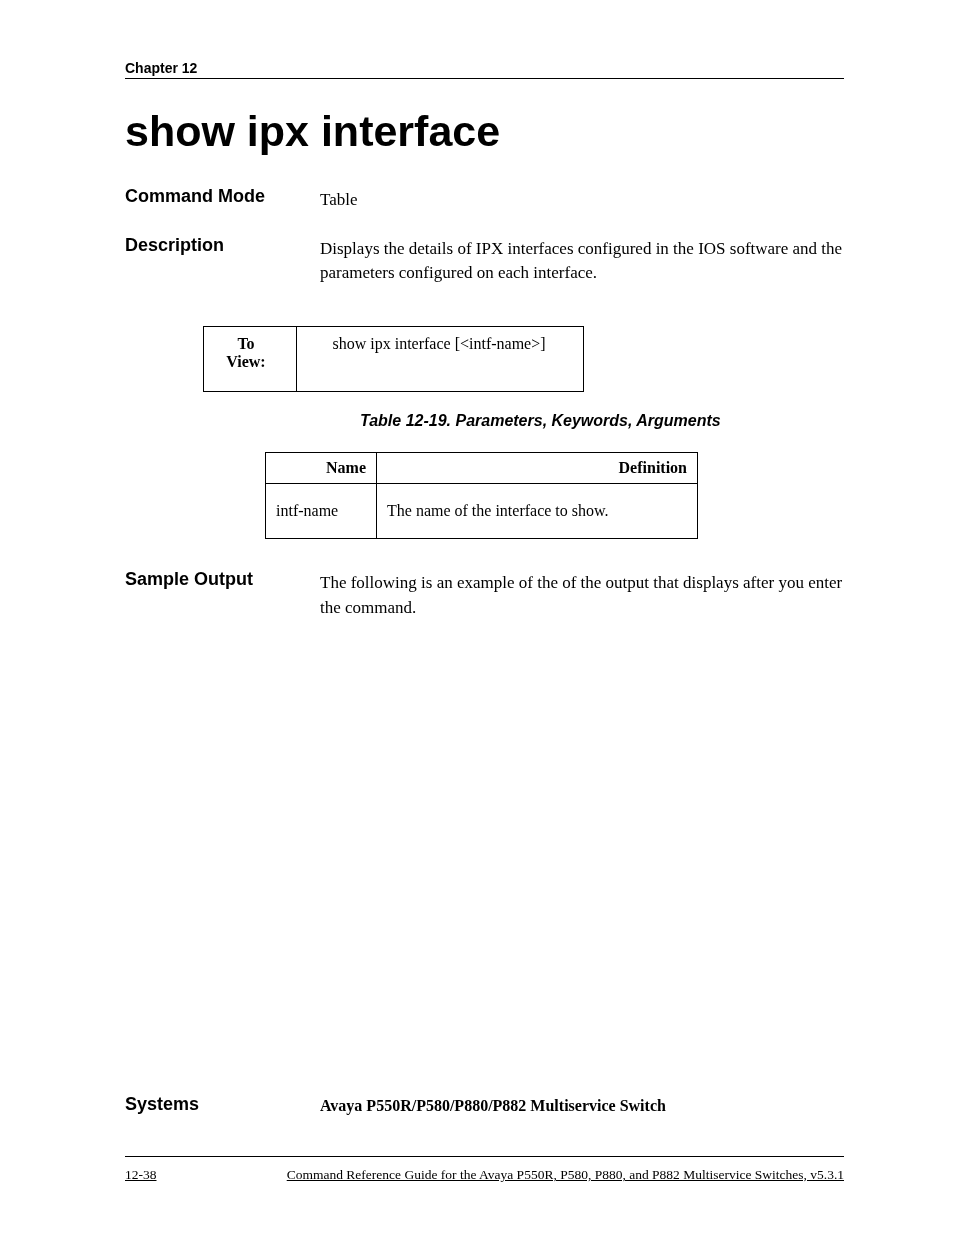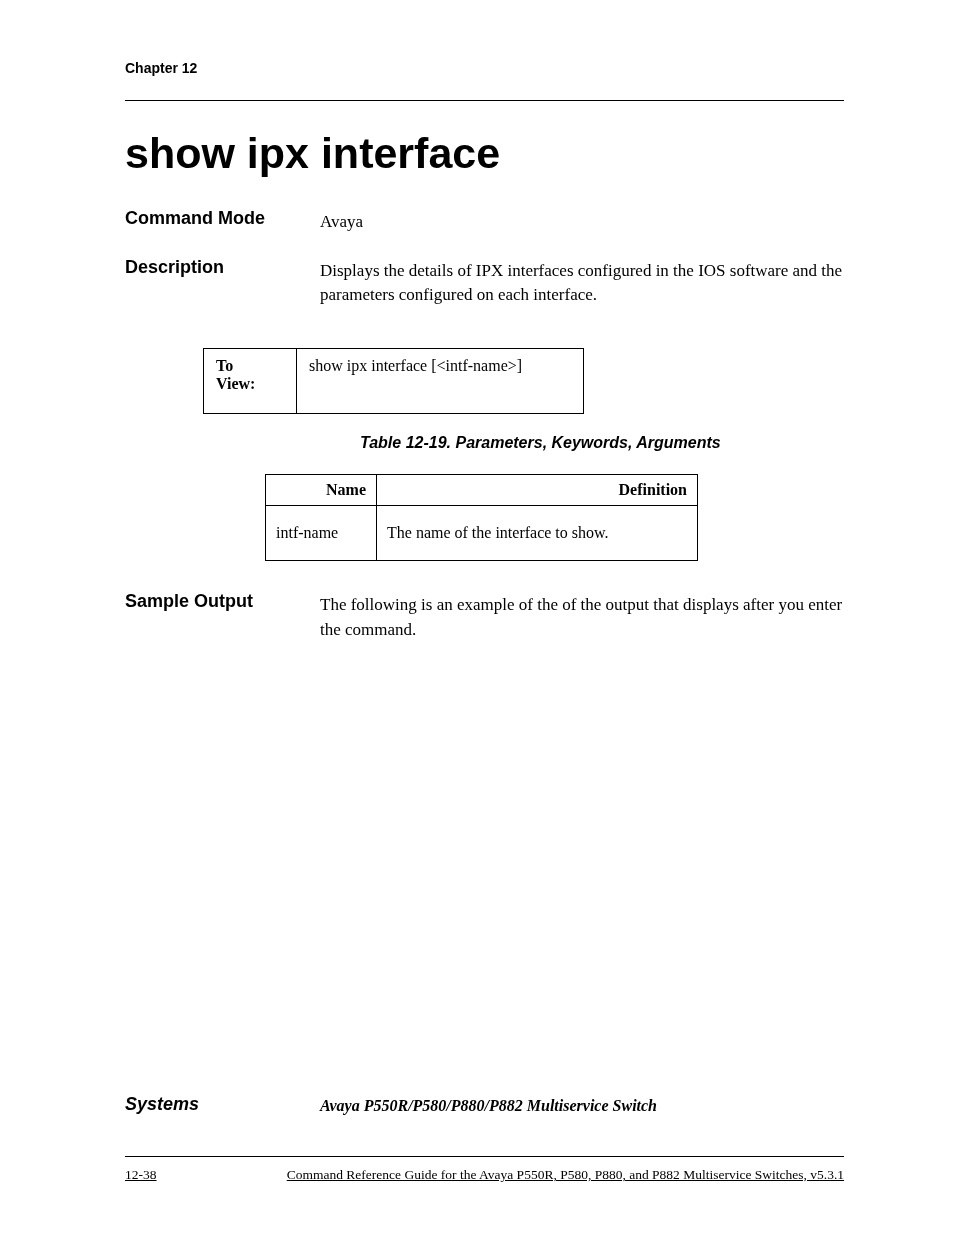--- a/index.html
+++ b/index.html
@@ -13,21 +13,21 @@
     width: 954px;
     height: 1235px;
     box-sizing: border-box;
     padding: 60px 110px 40px 125px;
     position: relative;
   }
   .chapter-header {
     font-family: "Helvetica Neue", Arial, sans-serif;
     font-weight: 700;
     font-size: 14px;
-    padding-bottom: 24px;
+    padding-bottom: 2px;
     border-bottom: 1.5px solid #000;
     margin-bottom: 28px;
   }
   .main-title {
     font-family: "Helvetica Neue", Arial, sans-serif;
     font-weight: 700;
     font-size: 43px;
     margin: 0 0 30px 0;
   }
   .section-row {
@@ -45,20 +45,21 @@
   .section-body {
     font-family: Georgia, 'Times New Roman', serif;
     font-size: 17px;
     line-height: 1.45;
     flex: 1;
     padding-top: 2px;
   }
   .syntax-table {
     border-collapse: collapse;
     margin: 40px 0 18px 78px;
+    text-align: center;
   }
   .syntax-table td {
     border: 1px solid #000;
     padding: 8px 14px 20px 12px;
     vertical-align: top;
     font-size: 16px;
   }
   .syntax-table td:first-child {
     font-family: Georgia, 'Times New Roman', serif;
     font-weight: 700;
@@ -118,21 +119,20 @@
   }
   .footer-text {
     font-family: Georgia, 'Times New Roman', serif;
   }
   .systems-row {
     position: absolute;
     left: 125px;
     right: 124px;
     bottom: 120px;
     display: flex;
-    font-style: italic;
   }
   .systems-label {
     font-family: "Helvetica Neue", Arial, sans-serif;
     font-weight: 700;
     font-size: 18px;
     width: 195px;
   }
   .systems-value {
     font-family: Georgia, 'Times New Roman', serif;
     font-weight: 700;
@@ -144,21 +144,21 @@
 <body>
 
 <div class="page">
 
   <div class="chapter-header">Chapter 12</div>
 
   <h1 class="main-title">show ipx interface</h1>
 
   <div class="section-row">
     <div class="section-label">Command Mode</div>
-    <div class="section-body">Avaya</div>
+    <div class="section-body">Table</div>
   </div>
 
   <div class="section-row">
     <div class="section-label">Description</div>
     <div class="section-body">Displays the details of IPX interfaces configured in the IOS software and the parameters configured on each interface.</div>
   </div>
 
   <table class="syntax-table">
     <tbody>
         <tr>

